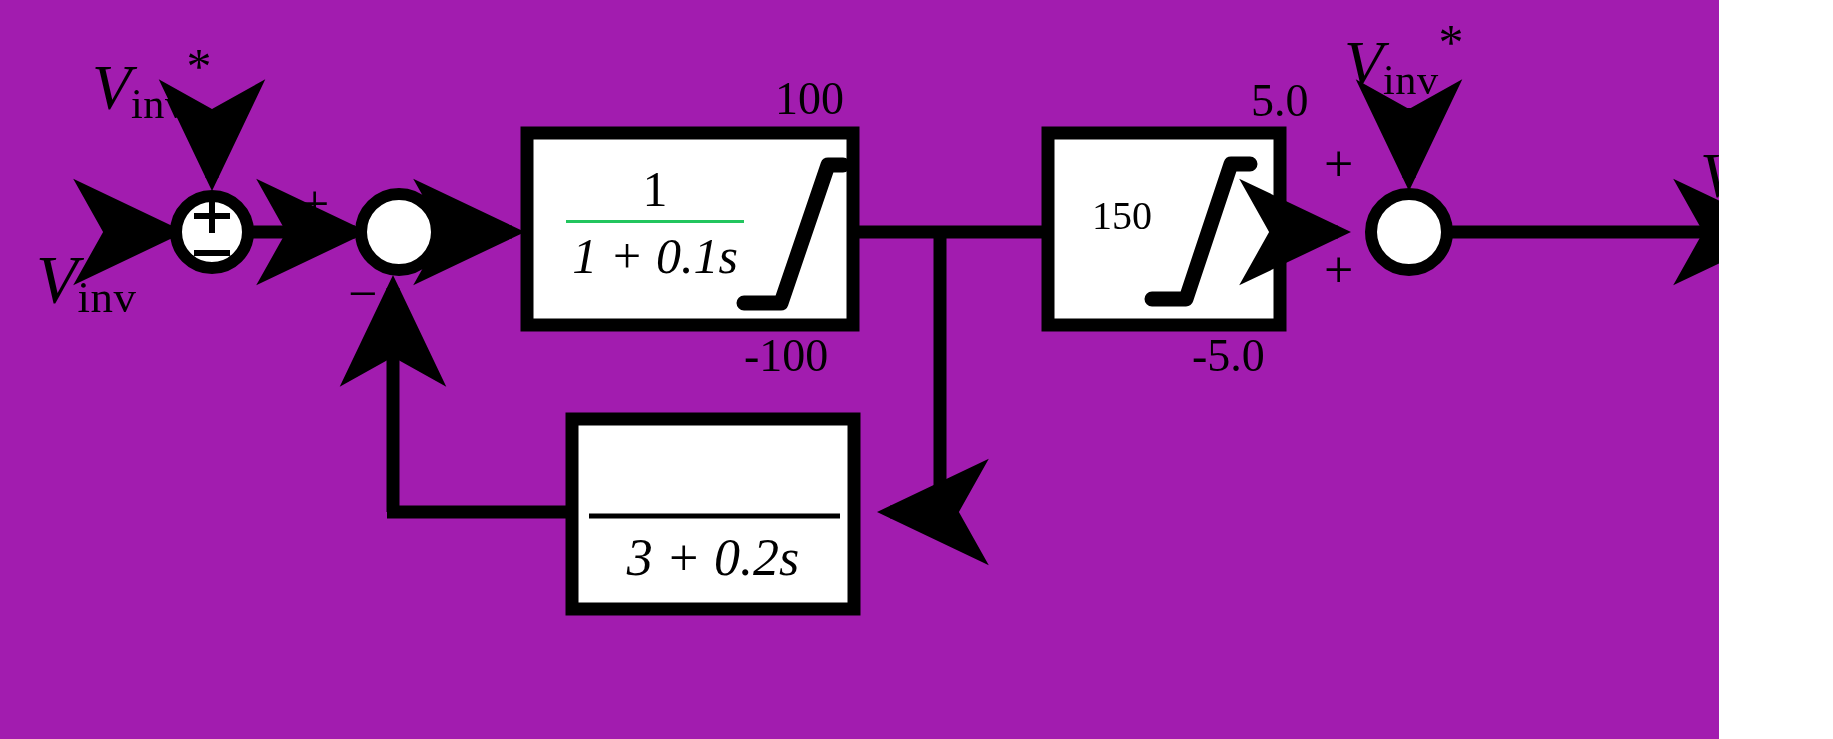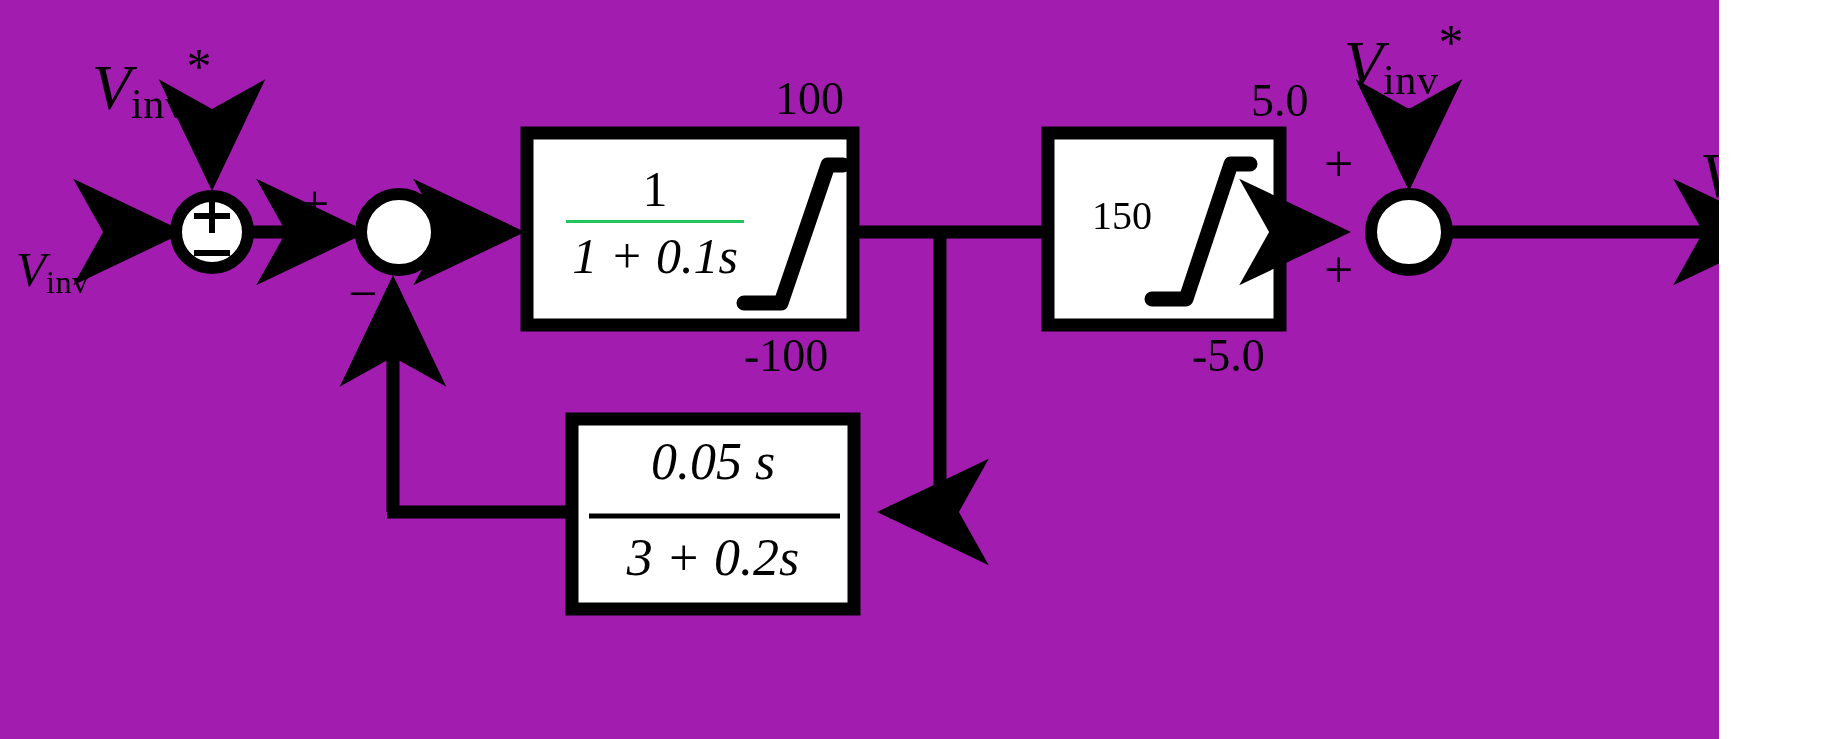--- a/index.html
+++ b/index.html
@@ -165,21 +165,21 @@
     <g>
       <rect x="572" y="419" width="282" height="190" fill="#ffffff" stroke="#000" stroke-width="13"></rect>
       <line x1="589" y1="516" x2="840" y2="516" stroke="#000" stroke-width="5"></line>
     </g>
   </svg>
 
   <div class="lbl" style="left:92px; top:42px; font-size:64px;">
     <span class="math-var">V</span><span class="sub">inv</span><span class="star">*</span>
   </div>
 
-  <div class="lbl" style="left:16px; top:245px; font-size:49px;">
+  <div class="lbl" style="left:36px; top:245px; font-size:68px;">
     <span class="math-var">V</span><span class="sub">inv</span>
   </div>
 
   <div class="lbl sign" style="left:300px; top:178px; font-size:52px;">+</div>
 
   <div class="lbl sign" style="left:348px; top:268px; font-size:52px;">−</div>
 
   <div class="block-text" style="left:540px; top:160px; width:230px;">
     <span class="frac">
       <span class="num">1</span>
@@ -202,20 +202,17 @@
   </div>
 
   <div class="lbl sign" style="left:1324px; top:138px; font-size:52px;">+</div>
 
   <div class="lbl sign" style="left:1324px; top:244px; font-size:52px;">+</div>
 
   <div class="lbl" style="left:1700px; top:130px; font-size:64px;">
     <span class="math-var">V</span><span class="star">*</span>
   </div>
 
-  <div class="block-text" style="left:585px; top:432px; width:256px; font-size:52px;">
-    <span class="it">0.05 s</span>
-  </div>
   <div class="block-text" style="left:585px; top:528px; width:256px; font-size:52px;">
     <span class="it">3 + 0.2s</span>
   </div>
 
 </div>
 
 </body></html>

